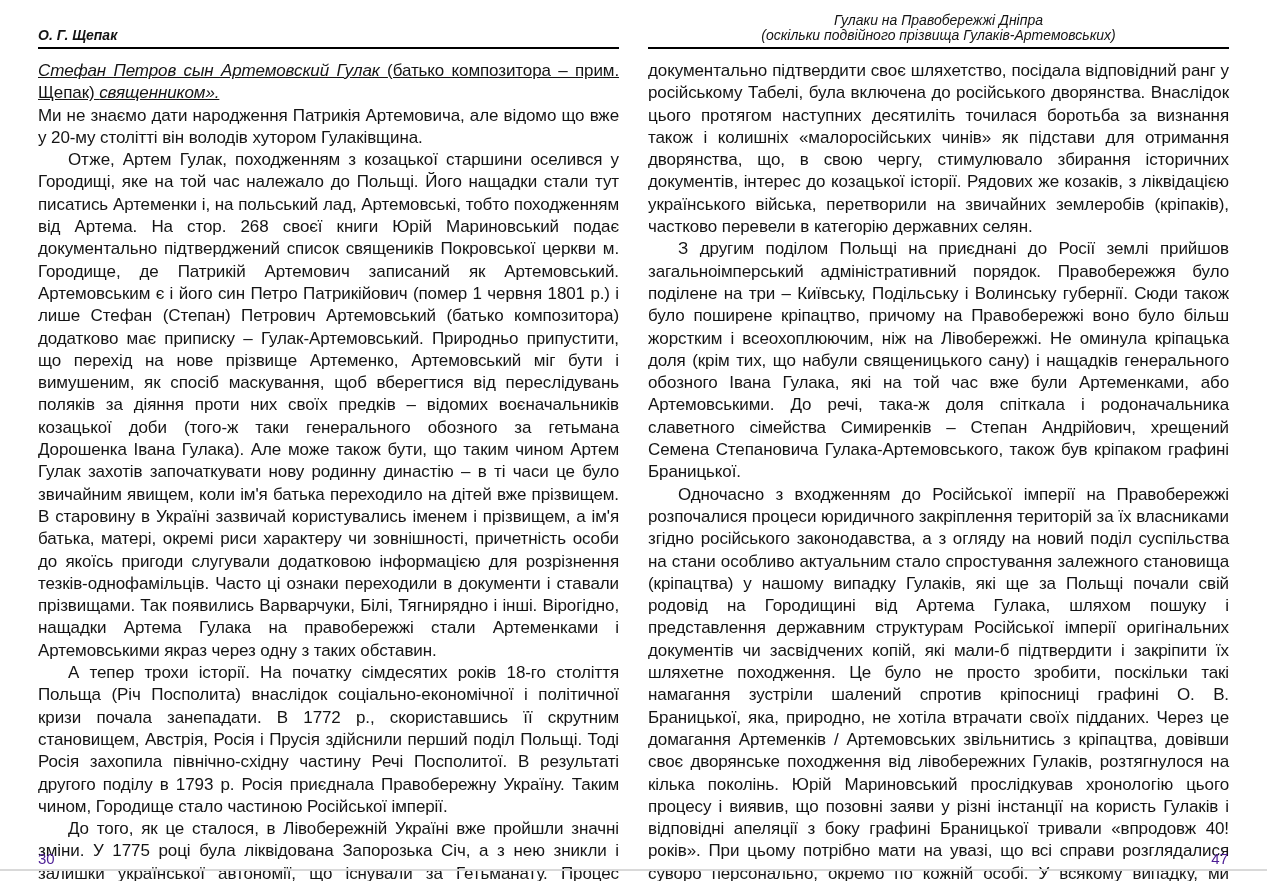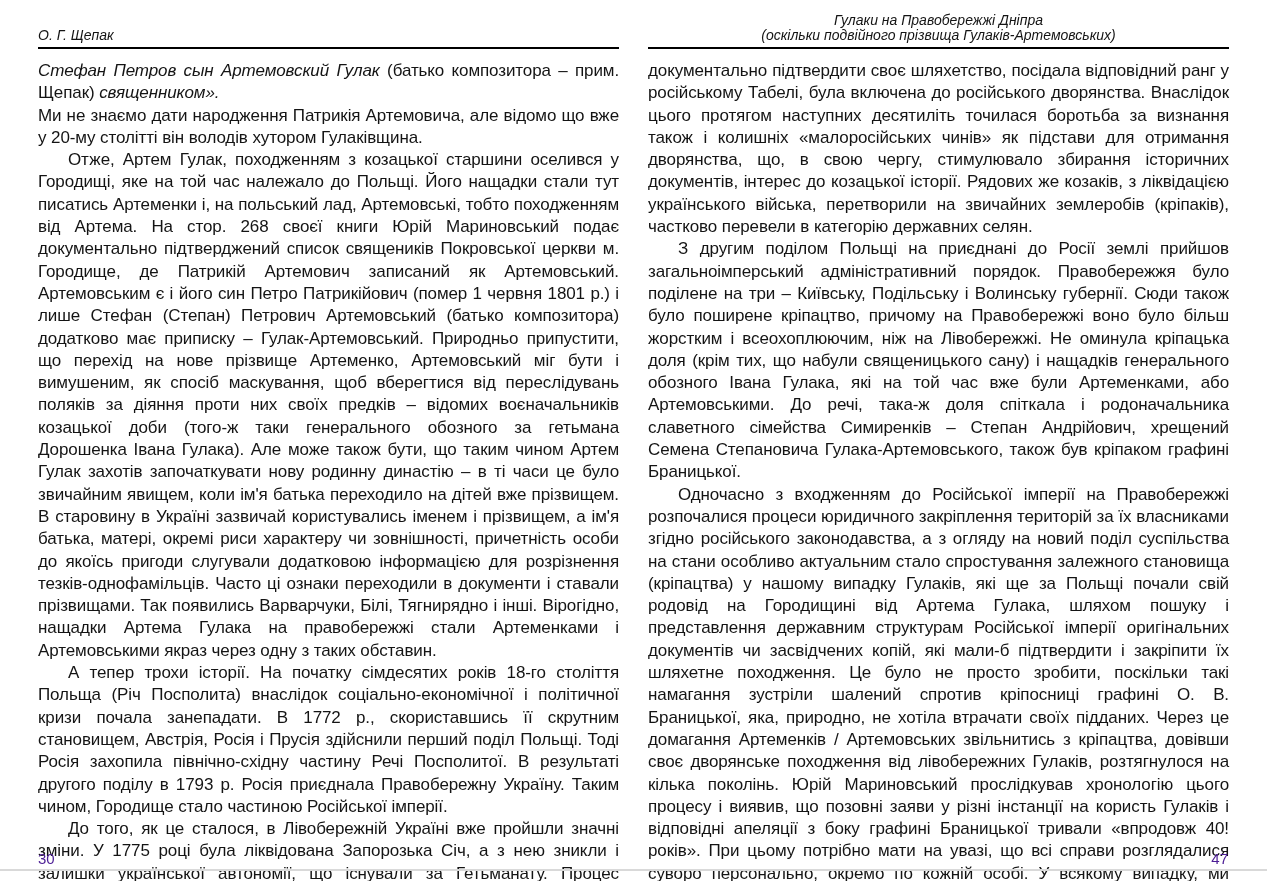--- a/index.html
+++ b/index.html
@@ -22,36 +22,37 @@
 
   .running-head {
     height: 30px;
     border-bottom: 2px solid #000;
     font-style: italic;
     font-size: 14px;
     line-height: 15px;
     box-sizing: content-box;
     padding-bottom: 4px;
   }
-  .running-head.rh-left { display: flex; align-items: flex-end; }
+  .running-head.rh-left { display: flex; align-items: flex-end; font-weight: bold; }
   .running-head.rh-right { text-align: center; }
 
   .body-text {
     margin-top: 11px;
     font-size: 17px;
     line-height: 22.3px;
     text-align: justify;
     letter-spacing: -0.1px;
   }
   .body-text p { margin: 0; }
   .body-text p.indent { text-indent: 30px; }
 
   .quote {
     margin-left: 47px;
     font-style: italic;
+    text-decoration: underline;
   }
   .quote .regular { font-style: normal; }
 
   .page-number {
     position: absolute;
     top: 850px;
     font-size: 15px;
     color: #4c1d95;
   }
   .pn-left  { left: 38px; }

